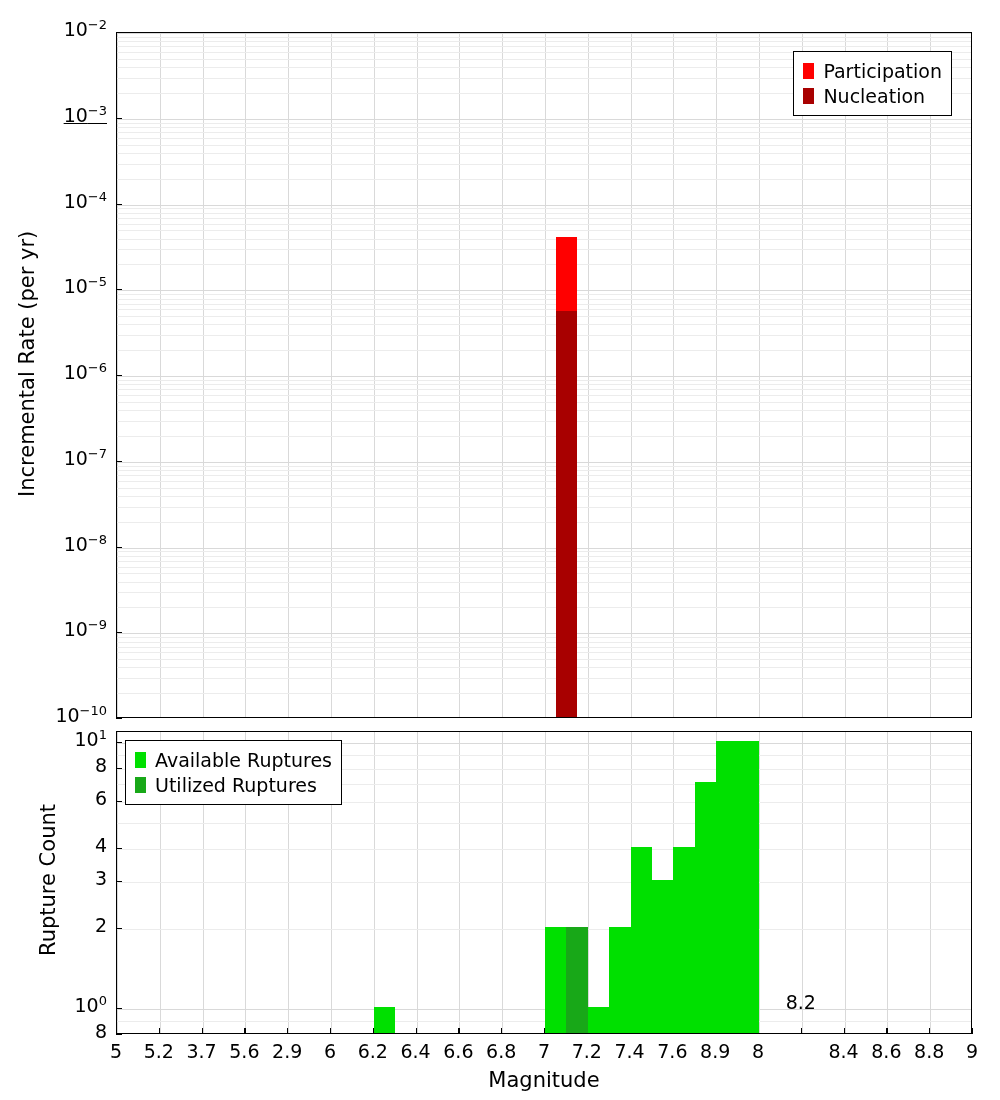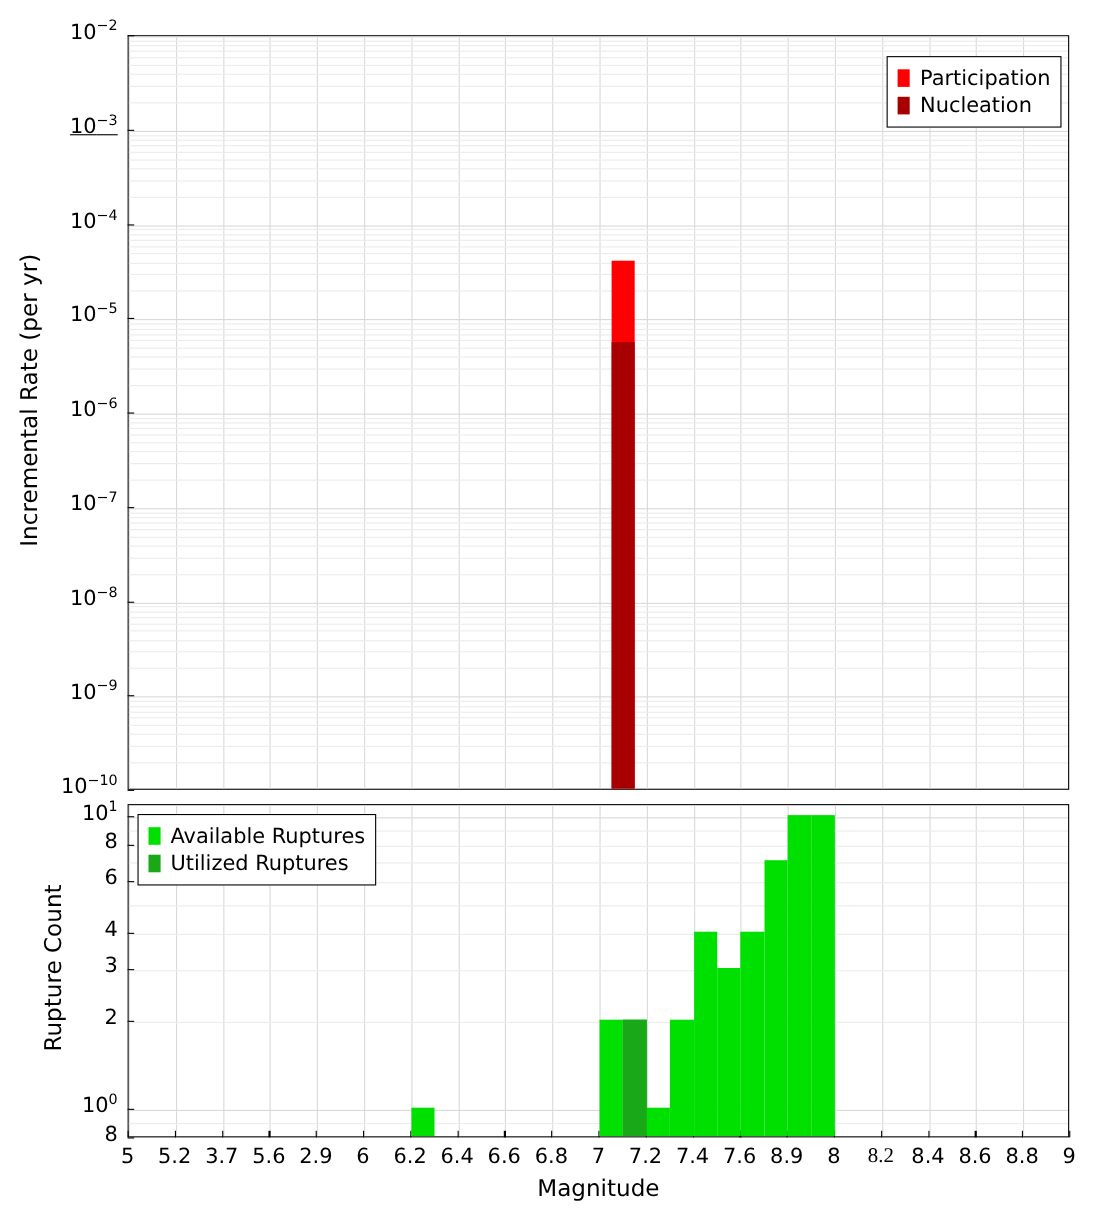--- a/index.html
+++ b/index.html
@@ -152,21 +152,21 @@
 
   
   .legend {
     position: absolute;
     box-sizing: border-box;
     border: 1.2px solid #000;
     background: #fff;
     padding: 6px 9px 7px 9px;
   }
   #legend-top {
-    right: 6px;
+    right: 19px;
     top: 18px;
   }
   #legend-bottom {
     left: 8px;
     top: 8px;
   }
   .legend-row {
     display: flex;
     align-items: center;
     height: 25px;
@@ -437,21 +437,21 @@
       <div class="xtick-label" style="left: 556.8px; width: 60px; top: 1040px;">7.2</div>
       <div class="xtick-mark" style="left: 629.6px; top: 1028px;"></div>
       <div class="xtick-label" style="left: 599.6px; width: 60px; top: 1040px;">7.4</div>
       <div class="xtick-mark" style="left: 672.4px; top: 1028px;"></div>
       <div class="xtick-label" style="left: 642.4px; width: 60px; top: 1040px;">7.6</div>
       <div class="xtick-mark" style="left: 715.2px; top: 1028px;"></div>
       <div class="xtick-label" style="left: 685.2px; width: 60px; top: 1040px;">8.9</div>
       <div class="xtick-mark" style="left: 758px; top: 1028px;"></div>
       <div class="xtick-label" style="left: 728px; width: 60px; top: 1040px;">8</div>
       <div class="xtick-mark" style="left: 800.8px; top: 1028px;"></div>
-      <div class="xtick-label" style="left: 770.8px; width: 60px; top: 1040px; font-family: Liberation Serif, serif;">8.2</div>
+      <div class="xtick-label" style="left: 770.8px; width: 60px; top: 991px;">8.2</div>
       <div class="xtick-mark" style="left: 843.6px; top: 1028px;"></div>
       <div class="xtick-label" style="left: 813.6px; width: 60px; top: 1040px;">8.4</div>
       <div class="xtick-mark" style="left: 886.4px; top: 1028px;"></div>
       <div class="xtick-label" style="left: 856.4px; width: 60px; top: 1040px;">8.6</div>
       <div class="xtick-mark" style="left: 929.2px; top: 1028px;"></div>
       <div class="xtick-label" style="left: 899.2px; width: 60px; top: 1040px;">8.8</div>
       <div class="xtick-mark" style="left: 972px; top: 1028px;"></div>
       <div class="xtick-label" style="left: 942px; width: 60px; top: 1040px;">9</div>
     </div>
   <div id="xlabel">Magnitude</div>

